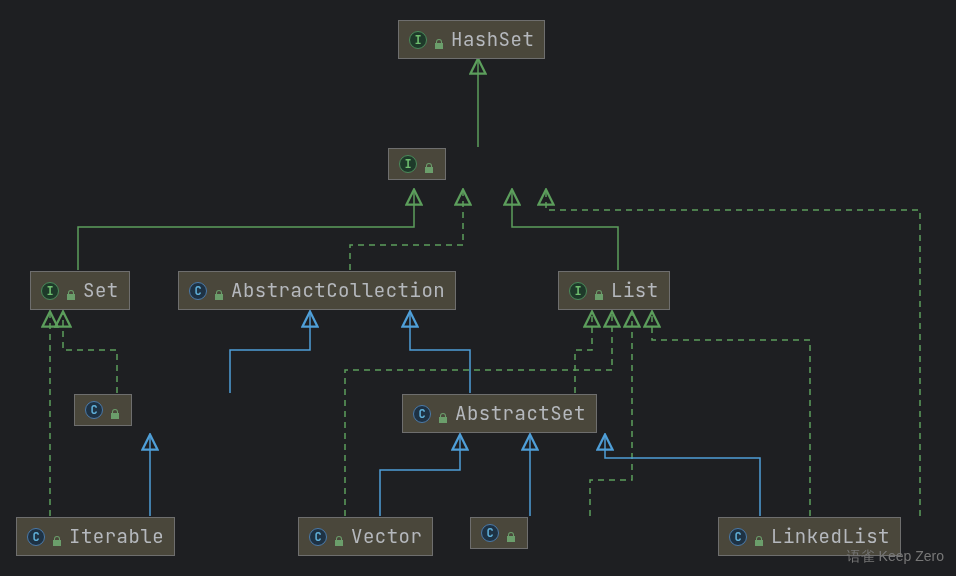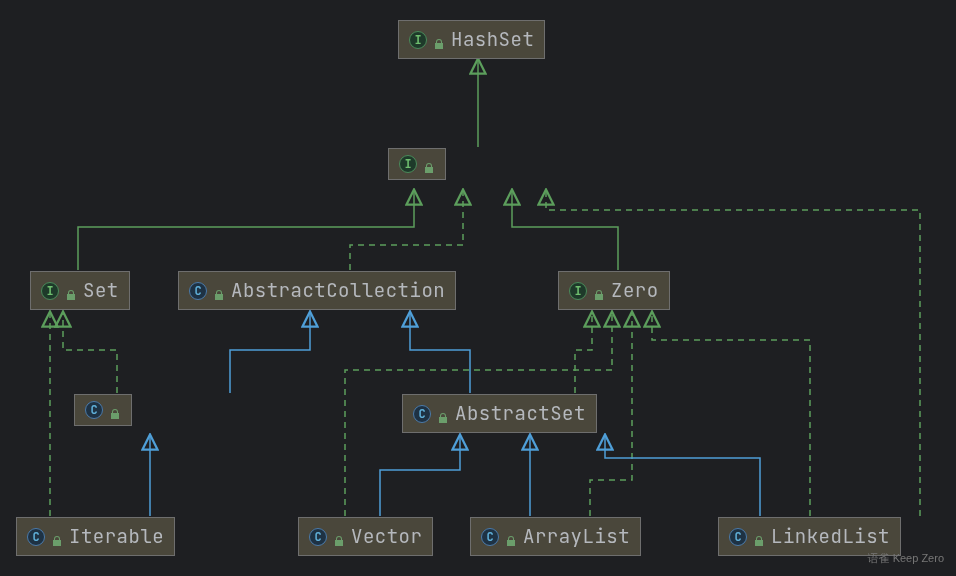--- a/index.html
+++ b/index.html
@@ -5,21 +5,21 @@
   *{box-sizing:border-box;margin:0;padding:0}
   body{background:#1e1f22;width:956px;height:576px;overflow:hidden;position:relative;font-family:'JetBrains Mono',Consolas,Monaco,monospace}
   .canvas{position:relative;width:956px;height:576px}
   .node{position:absolute;background:#4a473b;border:1px solid #6e6e6e;display:flex;align-items:center;padding:6px 10px;gap:6px}
   .badge{width:18px;height:18px;border-radius:50%;display:flex;align-items:center;justify-content:center;font-size:12px;font-weight:bold;border:1px solid}
   .badge.I{background:#1e3a2a;border-color:#4a8a5a;color:#6fbf6f}
   .badge.C{background:#1e3244;border-color:#4a7aaa;color:#5fafd8}
   .lock{display:inline-block;width:12px;height:12px}
   .label{color:#b5b8bd;font-size:19px;letter-spacing:0.5px}
   svg.lines{position:absolute;top:0;left:0;width:956px;height:576px;pointer-events:none}
-  .watermark{position:absolute;right:12px;bottom:10px;color:#777;font-size:11px;font-family:Arial,sans-serif}
+  .watermark{position:absolute;right:12px;bottom:10px;color:#777;font-size:14px;font-family:Arial,sans-serif}
 </style>
 </head>
 <body>
 
 <div class="canvas">
 
 <svg class="lines">
 <defs>
   <marker id="arrGreen" markerWidth="12" markerHeight="12" refX="10" refY="6" orient="auto">
     <path d="M1,1 L11,6 L1,11 Z" fill="none" stroke="#5c9e5c" stroke-width="1.5"></path>
@@ -93,21 +93,21 @@
           <path d="M3 5V4a3 3 0 016 0v1h1v6H2V5h1zm1 0h4V4a2 2 0 00-4 0v1z" fill="#6b9e6b"></path>
         </svg></span>
   <span class="label">AbstractCollection</span>
 </div>
 
 <div class="node" style="left:558px;top:271px">
   <span class="badge I">I</span>
   <span class="lock"><svg width="12" height="12" viewBox="0 0 12 12">
           <path d="M3 5V4a3 3 0 016 0v1h1v6H2V5h1zm1 0h4V4a2 2 0 00-4 0v1z" fill="#6b9e6b"></path>
         </svg></span>
-  <span class="label">Zero</span>
+  <span class="label">List</span>
 </div>
 
 <div class="node" style="left:74px;top:394px">
   <span class="badge C">C</span>
   <span class="lock"><svg width="12" height="12" viewBox="0 0 12 12">
           <path d="M3 5V4a3 3 0 016 0v1h1v6H2V5h1zm1 0h4V4a2 2 0 00-4 0v1z" fill="#6b9e6b"></path>
         </svg></span>
 </div>
 
 <div class="node" style="left:402px;top:394px">
@@ -132,21 +132,20 @@
           <path d="M3 5V4a3 3 0 016 0v1h1v6H2V5h1zm1 0h4V4a2 2 0 00-4 0v1z" fill="#6b9e6b"></path>
         </svg></span>
   <span class="label">Vector</span>
 </div>
 
 <div class="node" style="left:470px;top:517px">
   <span class="badge C">C</span>
   <span class="lock"><svg width="12" height="12" viewBox="0 0 12 12">
           <path d="M3 5V4a3 3 0 016 0v1h1v6H2V5h1zm1 0h4V4a2 2 0 00-4 0v1z" fill="#6b9e6b"></path>
         </svg></span>
-  <span class="label">ArrayList</span>
 </div>
 
 <div class="node" style="left:718px;top:517px">
   <span class="badge C">C</span>
   <span class="lock"><svg width="12" height="12" viewBox="0 0 12 12">
           <path d="M3 5V4a3 3 0 016 0v1h1v6H2V5h1zm1 0h4V4a2 2 0 00-4 0v1z" fill="#6b9e6b"></path>
         </svg></span>
   <span class="label">LinkedList</span>
 </div>
 

